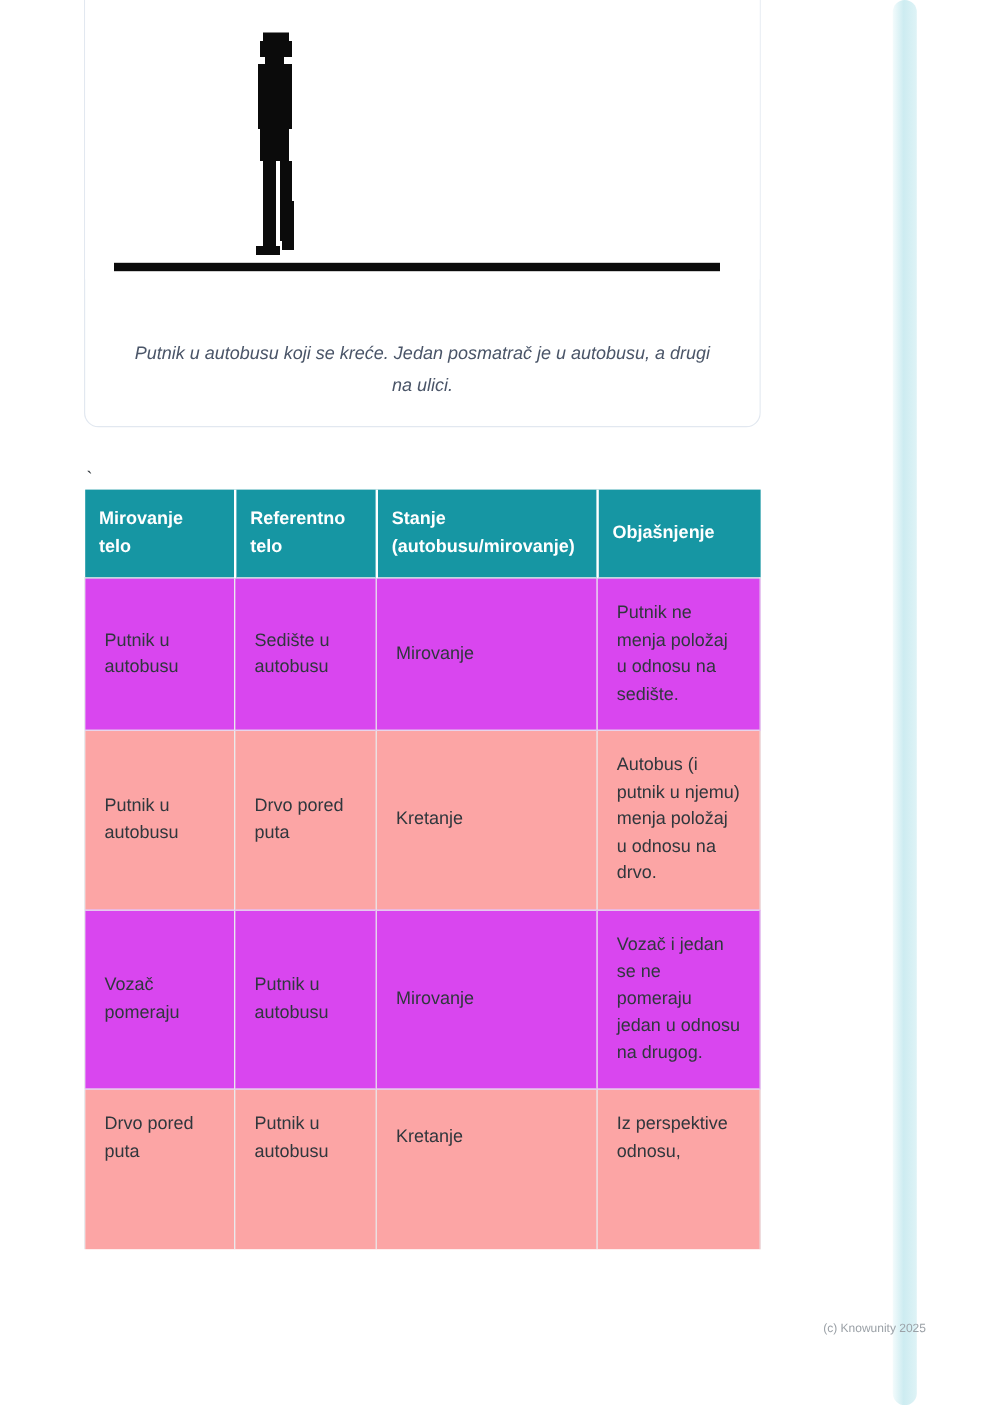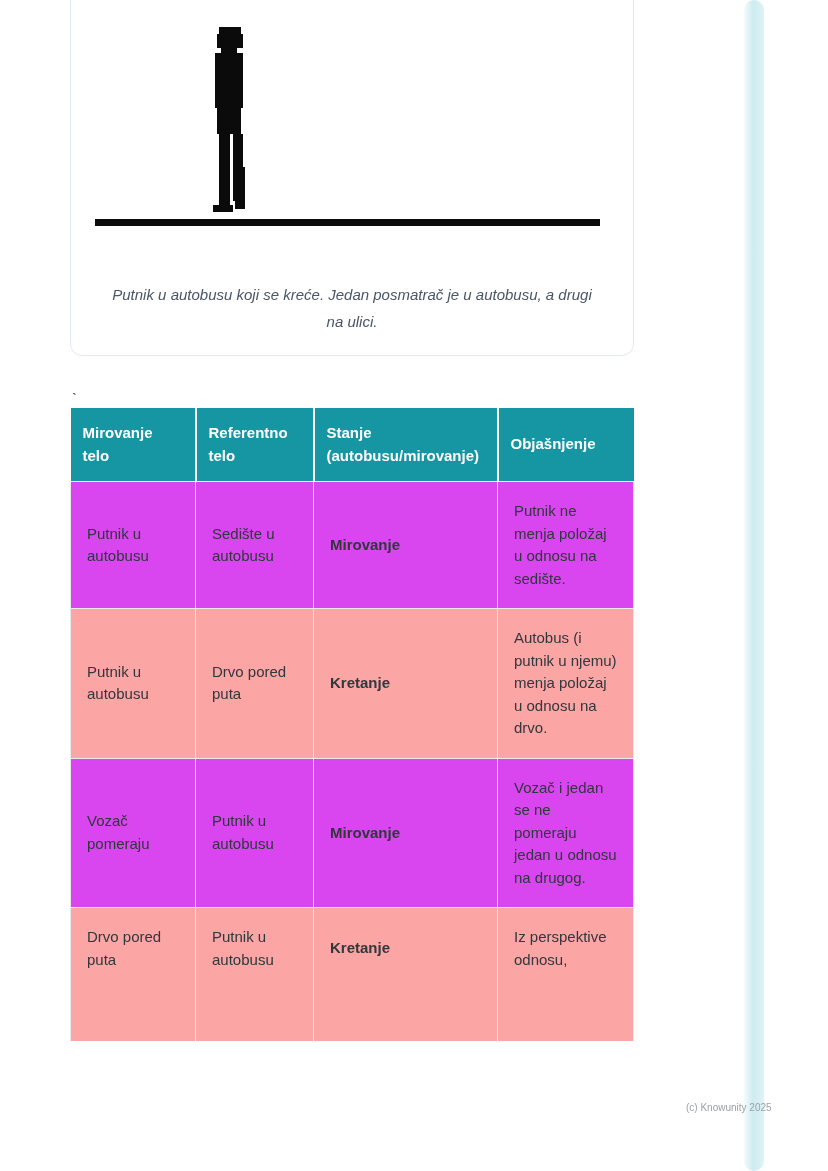--- a/index.html
+++ b/index.html
@@ -93,21 +93,21 @@
     line-height: 1.5;
     vertical-align: middle;
     padding: 18px 16px;
     background: #d946ef;
     border-top: 1px solid #e8eaed;
     border-right: 1px solid #e8eaed;
     color: #30373d;
   }
   .info-table td:first-child { border-left: 1px solid #e8eaed; }
   .info-table tr.alt td { background: #fca5a5; }
-  .info-table td.cell-bold { font-weight: bold; }
+  .info-table td.cell-bold { font-weight: normal; }
   .info-table tr.last-row td { padding-bottom: 70px; }
   
   .edge-band {
     position: absolute;
     left: 744px;
     top: 0;
     width: 20px;
     height: 1171px;
     border-radius: 10px;
     background: linear-gradient(to right, #f3fbfc, #cdecf1 45%, #def3f6);

